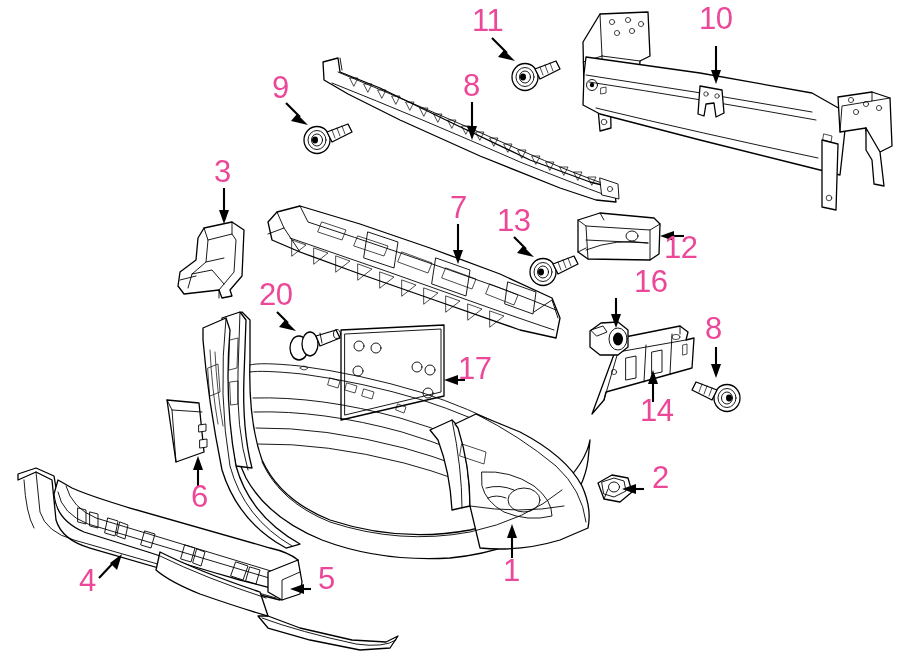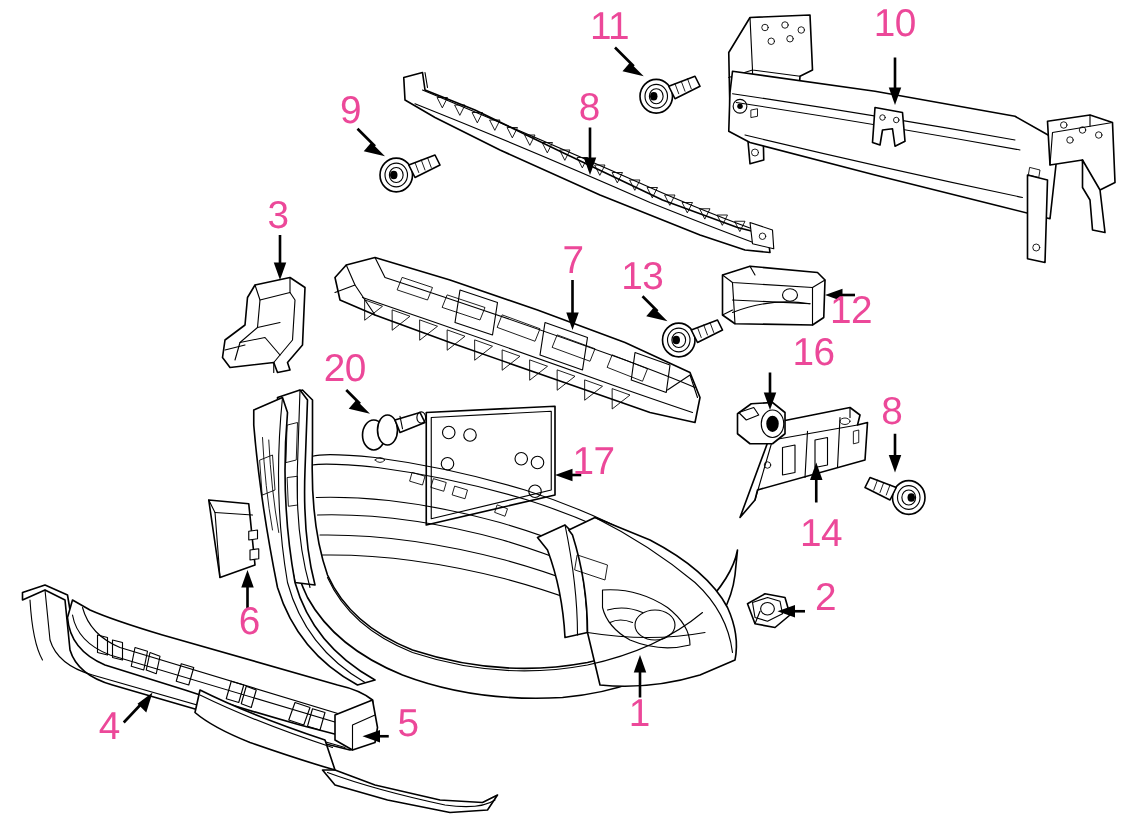--- a/index.html
+++ b/index.html
@@ -428,19 +428,19 @@
   <div class="callout-num" style="left:79px;  top:565px;">4</div>
   <div class="callout-num" style="left:318px; top:563px;">5</div>
   <div class="callout-num" style="left:191px; top:481px;">6</div>
   <div class="callout-num" style="left:450px; top:192px;">7</div>
   <div class="callout-num" style="left:463px; top:70px;">8</div>
   <div class="callout-num" style="left:272px; top:72px;">9</div>
   <div class="callout-num" style="left:699px; top:3px;">10</div>
   <div class="callout-num" style="left:472px; top:5px;">11</div>
   <div class="callout-num" style="left:664px; top:208px;margin-top:24px;">12</div>
   <div class="callout-num" style="left:497px; top:205px;">13</div>
-  <div class="callout-num" style="left:640px; top:395px;margin-top:16px;">14</div>
+  <div class="callout-num" style="left:640px; top:395px;">14</div>
   <div class="callout-num" style="left:705px; top:313px;">8</div>
   <div class="callout-num" style="left:634px; top:266px;">16</div>
   <div class="callout-num" style="left:458px; top:353px;">17</div>
   <div class="callout-num" style="left:259px; top:279px;">20</div>
 
 </div>
 
 </body></html>

